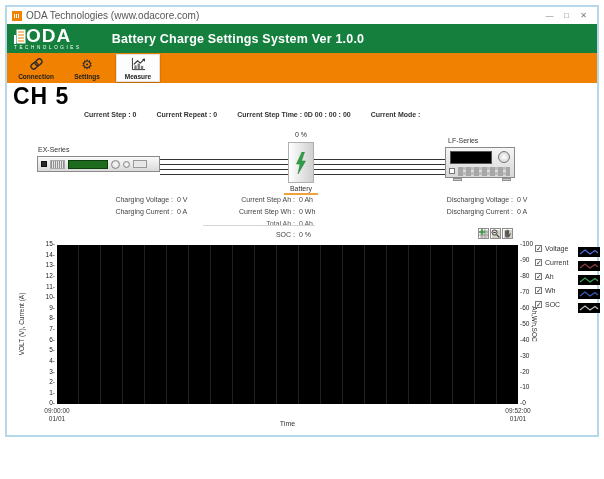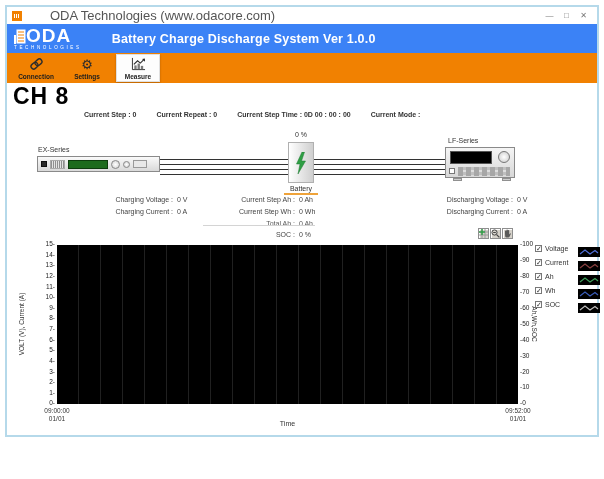--- a/index.html
+++ b/index.html
@@ -5,26 +5,26 @@
   * { margin:0; padding:0; box-sizing:border-box; }
   html,body { width:604px; height:479px; background:#fff; font-family:"Liberation Sans", sans-serif; overflow:hidden; }
   .stage { position:relative; width:604px; height:479px; background:#fff; }
 
   
   .window { position:absolute; left:5px; top:5px; width:594px; height:432px; background:#fff; border:2px solid #b5d9ea; }
   .titlebar { height:17px; background:#fff; display:flex; align-items:center; padding:0 5px; }
   .app-icon { width:10px; height:10px; background:#f18101; margin-right:4px; position:relative; flex:none; }
   .app-icon::after { content:""; position:absolute; left:2px; top:3px; width:6px; height:4px; background:
      repeating-linear-gradient(to right, #fff 0 1px, transparent 1px 2px); }
-  .win-title { font-size:13px; color:#555; white-space:nowrap;margin-left:24px; }
+  .win-title { font-size:10px; color:#555; white-space:nowrap; }
   .win-controls { margin-left:auto; display:flex; }
   .win-btn { width:17px; text-align:center; font-size:8px; color:#777; line-height:14px; cursor:default; }
 
   
-  .header { height:29px; background:#3b82f6; display:flex; align-items:center; }
+  .header { height:29px; background:#15803d; display:flex; align-items:center; }
   .logo { display:flex; flex-direction:column; margin-left:7px; }
   .logo-row { display:flex; align-items:flex-end; }
   .logo-text { color:#fff; font-size:19px; font-weight:bold; letter-spacing:1px; line-height:17px; }
   .logo-sub { color:#fff; font-size:4.6px; letter-spacing:2.6px; margin-top:1px; }
   .app-title { color:#fff; font-size:12.5px; font-weight:bold; margin-left:30px; letter-spacing:.2px; }
 
   
   .toolbar { height:30px; background:#f18101; display:flex; align-items:center; padding-left:7px; gap:7px; }
   .tool-btn { width:44px; height:28px; display:flex; flex-direction:column; align-items:center; justify-content:center; gap:1px; cursor:pointer; }
   .tool-btn.selected { background:#fdfdfd; border:1px solid #e0e0e0; box-shadow:0 1px 2px rgba(0,0,0,.25); }
@@ -141,21 +141,21 @@
                   <line x1="4" y1="9" x2="10" y2="9"></line>
                   <line x1="4" y1="12" x2="10" y2="12"></line>
                 </g>
                 <rect x="0" y="6" width="2" height="9" fill="#fff"></rect>
               </svg>
           </span>
           <span class="logo-text">ODA</span>
         </div>
         <span class="logo-sub">TECHNOLOGIES</span>
       </div>
-      <div class="app-title">Battery Charge Discharge System Ver 1.0.0</div>
+      <div class="app-title">Battery Charge Settings System Ver 1.0.0</div>
     </div>
 
     <div class="toolbar">
       <div class="tool-btn">
         <span class="tb-ico">
           <svg width="15" height="14" viewBox="0 0 16 16">
               <g transform="rotate(-40 8 8)" fill="none" stroke="#2c2c2c" stroke-width="1.6">
                 <rect x="0.8" y="5" width="8.4" height="6" rx="3"></rect>
                 <rect x="6.8" y="5" width="8.4" height="6" rx="3"></rect>
               </g>
@@ -184,21 +184,21 @@
               <polyline points="3,8 7,4 10,6.5 14,2.5" fill="none" stroke="#2c2c2c" stroke-width="1.2"></polyline>
               <polygon points="14.8,1.5 15,5 11.8,2.2" fill="#2c2c2c"></polygon>
             </svg>
         </span>
         <span class="lbl">Measure</span>
       </div>
     </div>
 
     <div class="content">
 
-      <div class="abs ch-title">CH 8</div>
+      <div class="abs ch-title">CH 5</div>
 
       <div class="abs status-row">
           <span class="status-item">Current Step :  0</span>
           <span class="status-item">Current Repeat :  0</span>
           <span class="status-item">Current Step Time :  0D 00 : 00 : 00</span>
           <span class="status-item">Current Mode :</span>
         </div>
 
       <div class="abs dev-label ex-label">EX-Series</div>
       <div class="abs ex-dev">

